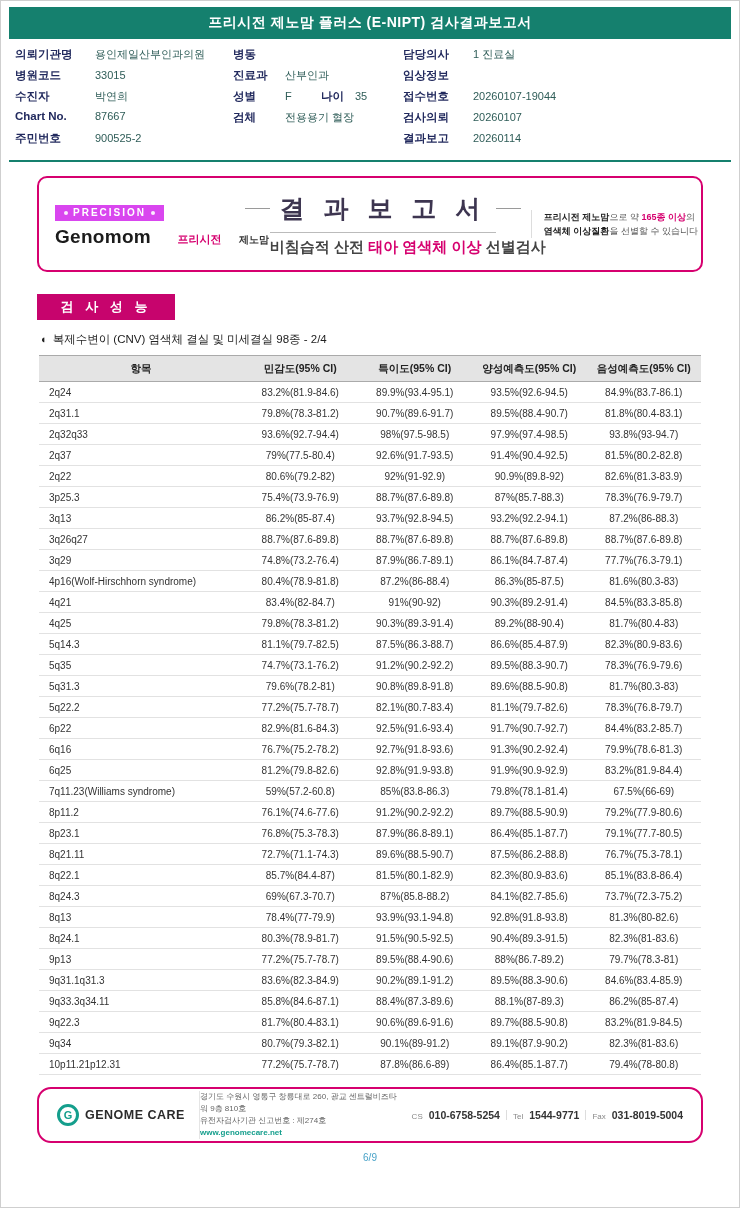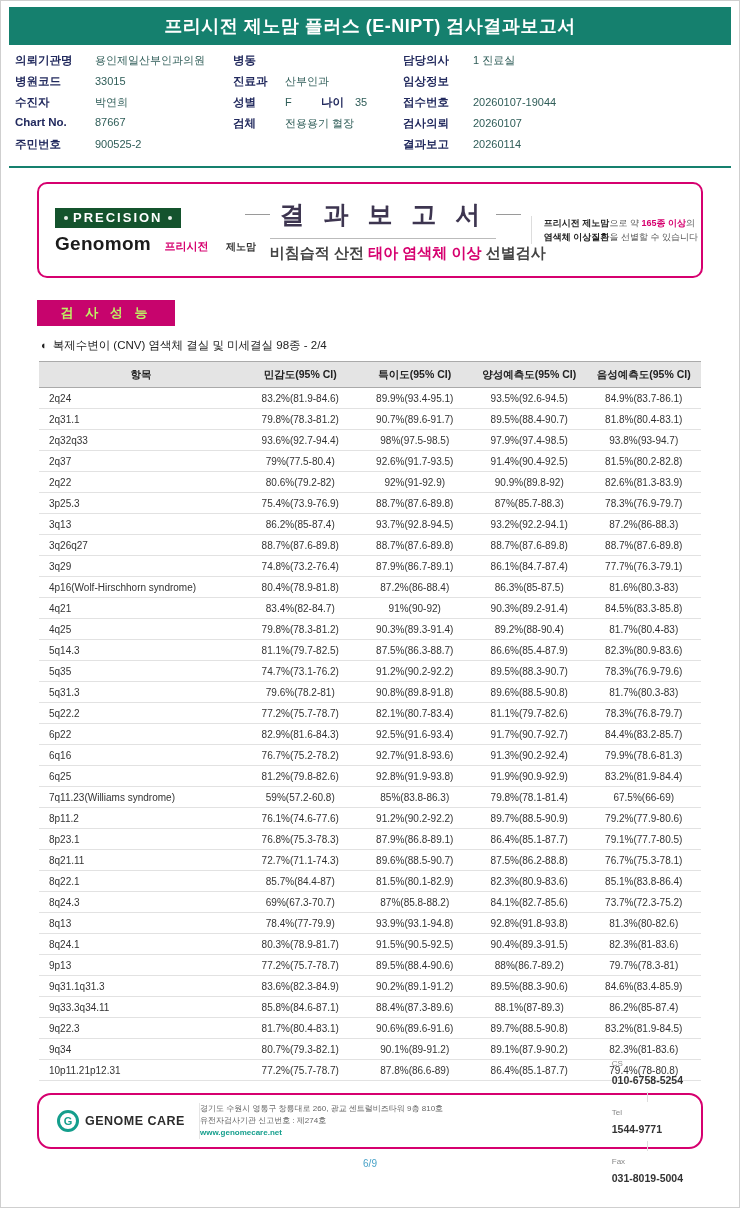--- a/index.html
+++ b/index.html
@@ -5,21 +5,21 @@
   * { box-sizing: border-box; margin: 0; padding: 0; }
   body { margin: 0; background: #eaeaea; font-family: "Liberation Sans", sans-serif; }
   .page {
     width: 740px; height: 1208px; background: #fff; position: relative;
     border: 1px solid #cfcfcf; overflow: hidden; margin: 0 auto;
   }
 
   
   .title-bar {
     margin: 6px 8px 0; background: #15806e; color: #fff;
-    text-align: center; font-weight: bold; font-size: 18px;
+    text-align: center; font-weight: bold; font-size: 14px;
     padding: 7px 0; letter-spacing: 0.5px;
   }
 
   
   .patient-info { display: flex; margin: 8px 14px 0; }
   .pi-col1 { width: 218px; }
   .pi-col2 { width: 170px; }
   .pi-col3 { flex: 1; }
   .pi-row { display: flex; align-items: baseline; height: 21px; }
   .pi-label { font-weight: bold; color: #222a5e; font-size: 11.5px; flex-shrink: 0; }
@@ -33,49 +33,49 @@
   .teal-rule { margin: 8px 8px 0; border-top: 2px solid #15806e; }
 
   
   .report-box {
     margin: 14px 36px 0; border: 2px solid #d6006f; border-radius: 10px;
     padding: 12px 16px; display: flex; align-items: center; height: 96px;
   }
   .rb-logo { width: 180px; flex-shrink: 0; }
   .precision-badge {
     display: inline-flex; align-items: center; gap: 5px;
-    background: #14532d; color: #fff; font-size: 13px; font-weight: bold;
+    background: #d946ef; color: #fff; font-size: 10px; font-weight: bold;
     letter-spacing: 2px; padding: 2.5px 9px; border-radius: 0;
   }
   .precision-badge::before, .precision-badge::after {
     content: ""; width: 4px; height: 4px; border-radius: 50%; background: #fff; opacity: .9;
   }
   .brand-line { margin-top: 5px; font-weight: bold; white-space: nowrap; }
   .brand-en { font-size: 19px; color: #1b1b1b; letter-spacing: 0.3px; }
-  .brand-ko-1 { color: #d6006f; font-size: 11px; margin-left: 9px; }
+  .brand-ko-1 { color: #d6006f; font-size: 11px; margin-left: 22px; }
   .brand-ko-2 { color: #333; font-size: 10px; margin-left: 13px; }
   .rb-center { flex: 1; text-align: center; padding: 0 10px; }
   .rb-title-row { display: flex; align-items: center; gap: 10px; }
   .rb-line { flex: 1; height: 1px; background: #9a9a9a; }
   .rb-title { font-size: 25px; font-weight: bold; color: #3d3550; letter-spacing: 6px; white-space: nowrap; }
   .rb-subtitle {
     margin: 7px auto 0; padding-top: 5px; border-top: 1px solid #bbb;
     width: 82%; font-size: 15px; color: #444; font-weight: bold; white-space: nowrap;
   }
   .rb-subtitle .mag { color: #d6006f; }
   .rb-note {
     width: 178px; flex-shrink: 0; border-left: 1px solid #ddd; padding-left: 12px;
     font-size: 9px; color: #555; line-height: 1.6;
   }
   .rb-note b.dark { color: #222; }
   .rb-note b.mag { color: #d6006f; }
 
   
   .section-title {
-    margin: 22px 36px 0; background: #c7046d; color: #bef264; font-weight: bold;
+    margin: 22px 36px 0; background: #c7046d; color: #ffffff; font-weight: bold;
     font-size: 13px; letter-spacing: 4px; padding: 4px 0; width: 138px; text-align: center;
   }
   .section-subtitle { margin: 12px 0 0 40px; font-size: 11.5px; color: #222; }
   .section-subtitle .icon { margin-right: 5px; font-size: 11px; color: #222; }
 
   
   .table-wrap { margin: 8px 38px 0; }
   table.perf-table { border-collapse: collapse; width: 100%; table-layout: fixed; }
   .perf-table th {
     background: #e4e4e4; border-top: 1px solid #aaa; border-bottom: 1px solid #aaa;
@@ -95,21 +95,21 @@
   }
   .gc-brand { display: flex; align-items: center; gap: 6px; flex-shrink: 0; }
   .gc-mark {
     width: 22px; height: 22px; border-radius: 50%; border: 3px solid #149e8c;
     color: #149e8c; font-weight: bold; display: inline-flex; align-items: center;
     justify-content: center; font-size: 11px;
   }
   .gc-name { font-weight: bold; font-size: 12.5px; color: #2b2b2b; letter-spacing: 0.5px; white-space: nowrap; }
   .gc-addr { flex: 1; font-size: 8px; color: #666; line-height: 1.5; border-left: 1px solid #e5e5e5; padding-left: 0; }
   .gc-web { color: #149e8c; font-weight: bold; }
-  .gc-contacts { display: flex; align-items: baseline; gap: 6px; flex-shrink: 0; white-space: nowrap; flex-direction: column; }
+  .gc-contacts { display: flex; align-items: baseline; gap: 6px; flex-shrink: 0; white-space: nowrap; }
   .c-label { font-size: 8px; color: #888; }
   .c-value { font-size: 10.5px; font-weight: bold; color: #333; }
   .c-sep { width: 1px; height: 10px; background: #ddd; align-self: center; }
 
   .page-number { text-align: center; margin-top: 9px; font-size: 10px; color: #4aa3c8; }
 </style>
 </head>
 <body>
 
 <div class="page">

